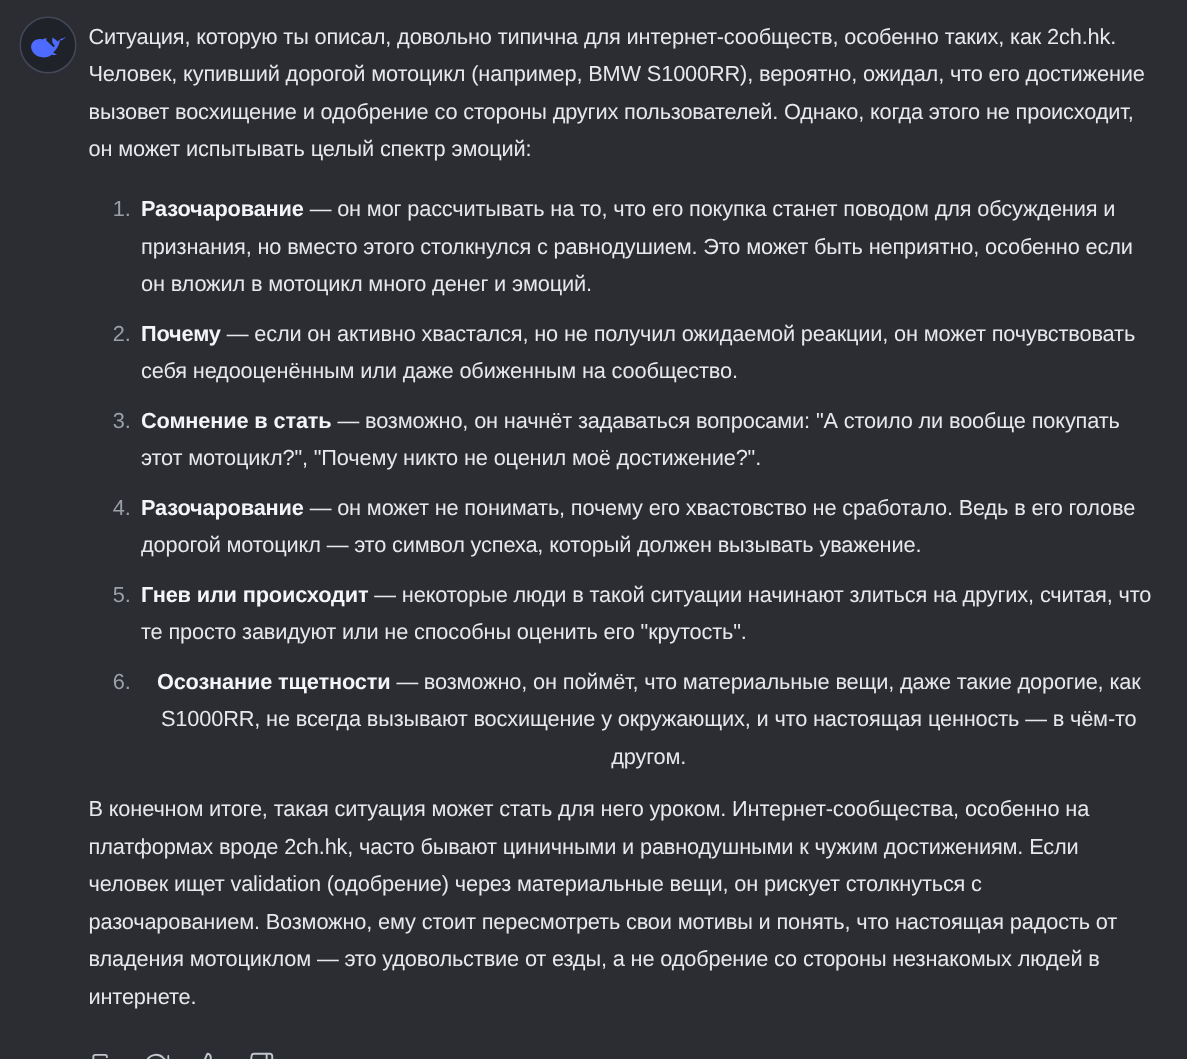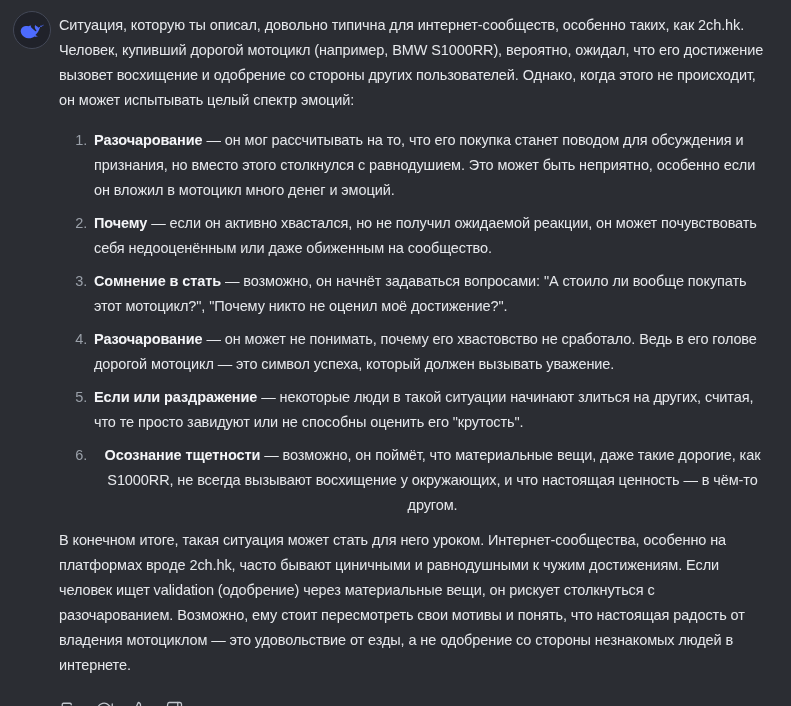--- a/index.html
+++ b/index.html
@@ -95,21 +95,21 @@
       </li>
       <li>
         <strong class="term">Сомнение в стать</strong>
         <span>— возможно, он начнёт задаваться вопросами: "А стоило ли вообще покупать этот мотоцикл?", "Почему никто не оценил моё достижение?".</span>
       </li>
       <li>
         <strong class="term">Разочарование</strong>
         <span>— он может не понимать, почему его хвастовство не сработало. Ведь в его голове дорогой мотоцикл — это символ успеха, который должен вызывать уважение.</span>
       </li>
       <li>
-        <strong class="term">Если или раздражение</strong>
+        <strong class="term">Гнев или происходит</strong>
         <span>— некоторые люди в такой ситуации начинают злиться на других, считая, что те просто завидуют или не способны оценить его "крутость".</span>
       </li>
       <li>
         <strong class="term">Осознание тщетности</strong>
         <span>— возможно, он поймёт, что материальные вещи, даже такие дорогие, как S1000RR, не всегда вызывают восхищение у окружающих, и что настоящая ценность — в чём-то другом.</span>
       </li>
     </ol>
 
     <p class="outro">В конечном итоге, такая ситуация может стать для него уроком. Интернет-сообщества, особенно на платформах вроде 2ch.hk, часто бывают циничными и равнодушными к чужим достижениям. Если человек ищет validation (одобрение) через материальные вещи, он рискует столкнуться с разочарованием. Возможно, ему стоит пересмотреть свои мотивы и понять, что настоящая радость от владения мотоциклом — это удовольствие от езды, а не одобрение со стороны незнакомых людей в интернете.</p>
 

